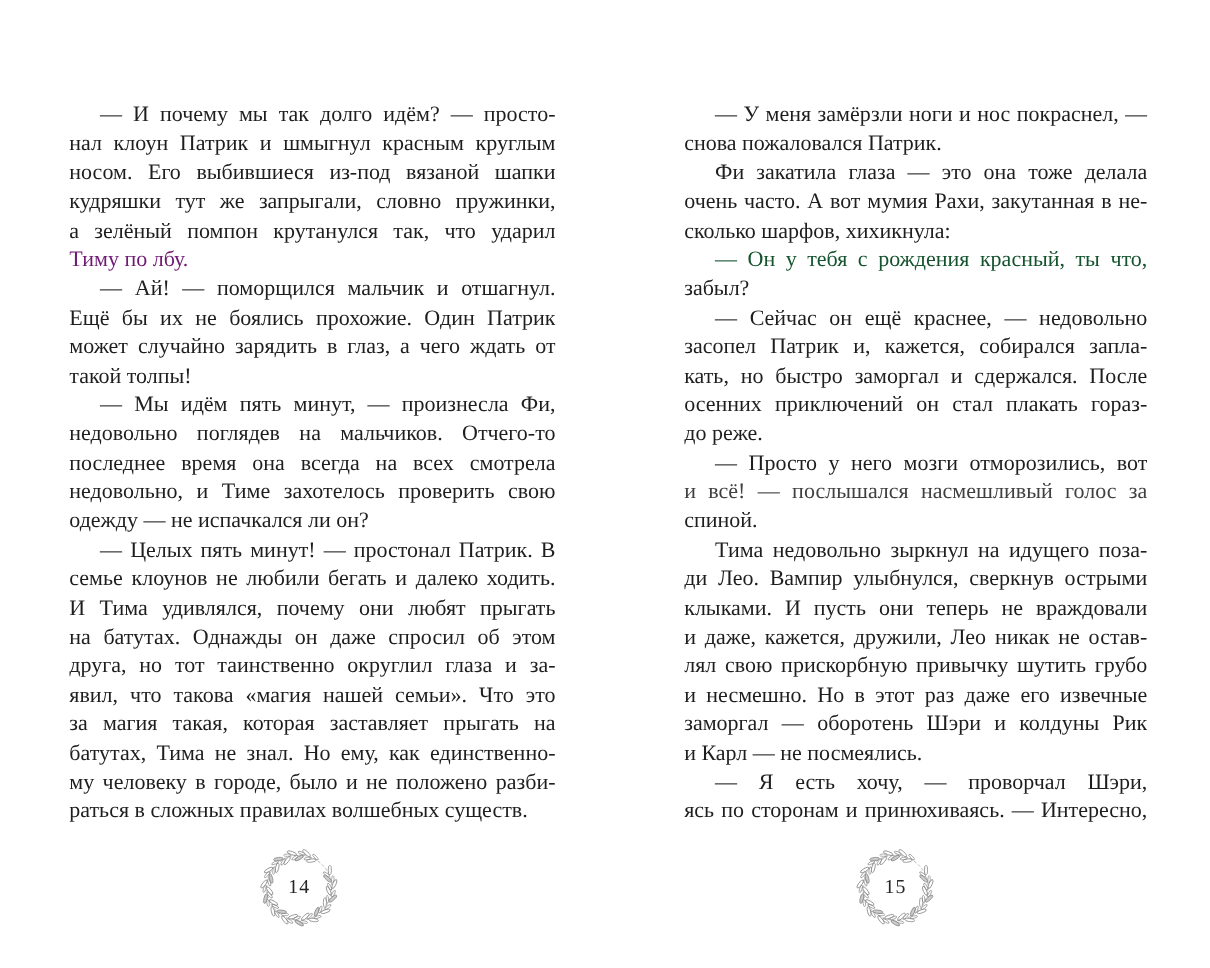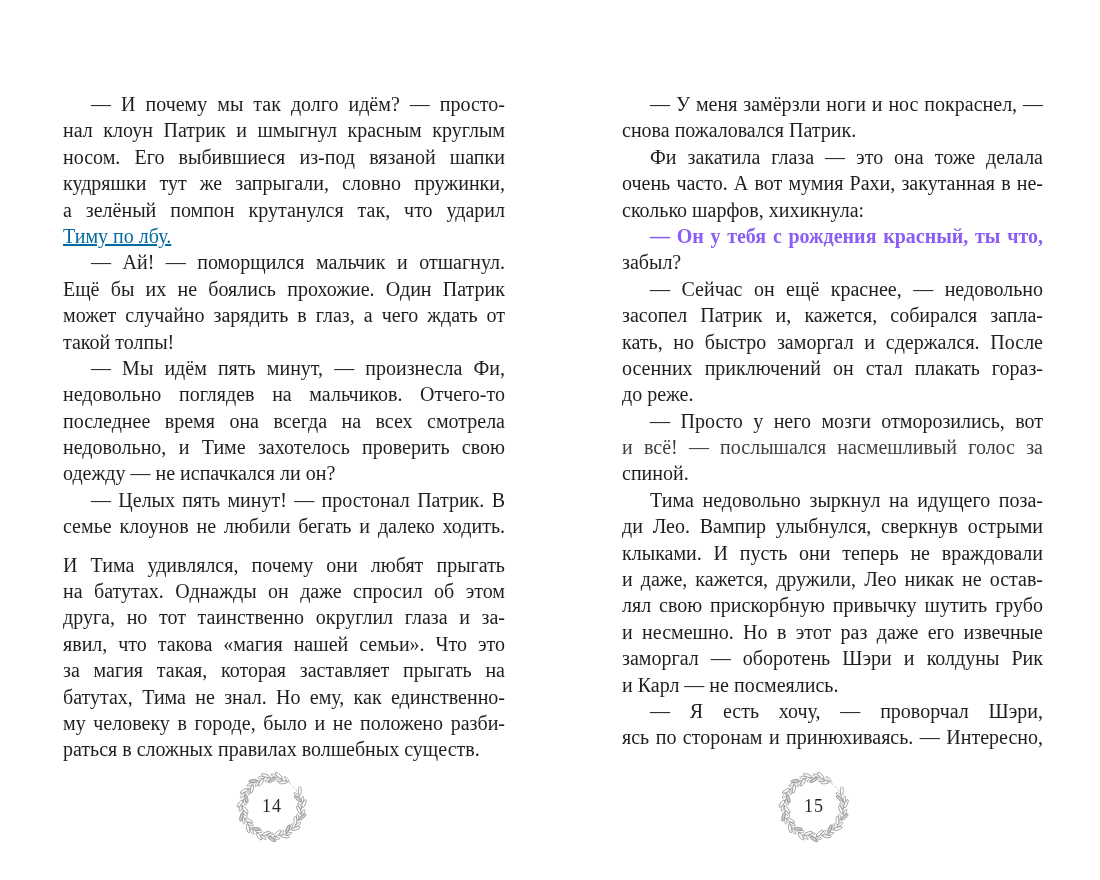--- a/index.html
+++ b/index.html
@@ -48,33 +48,33 @@
 
 <div class="spread">
 
   <section>
     <div class="text-block left">
         <div class="line j ind" style="color: rgb(30, 30, 30);">— И почему мы так долго идём? — просто-</div>
         <div class="line j" style="color: rgb(30, 30, 30);">нал клоун Патрик и шмыгнул красным круглым</div>
         <div class="line j" style="color: rgb(30, 30, 30);">носом. Его выбившиеся из-под вязаной шапки</div>
         <div class="line j" style="color: rgb(30, 30, 30);">кудряшки тут же запрыгали, словно пружинки,</div>
         <div class="line j" style="color: rgb(30, 30, 30);">а зелёный помпон крутанулся так, что ударил</div>
-        <div class="line" style="color: #0369a1; text-decoration: underline;">Тиму по лбу.</div>
+        <div class="line" style="color: #701a75;">Тиму по лбу.</div>
         <div class="line j ind" style="color: rgb(30, 30, 30);">— Ай! — поморщился мальчик и отшагнул.</div>
         <div class="line j" style="color: rgb(30, 30, 30);">Ещё бы их не боялись прохожие. Один Патрик</div>
         <div class="line j" style="color: rgb(30, 30, 30);">может случайно зарядить в глаз, а чего ждать от</div>
         <div class="line" style="color: rgb(30, 30, 30);">такой толпы!</div>
         <div class="line j ind" style="color: rgb(30, 30, 30);">— Мы идём пять минут, — произнесла Фи,</div>
         <div class="line j" style="color: rgb(30, 30, 30);">недовольно поглядев на мальчиков. Отчего-то</div>
         <div class="line j" style="color: rgb(30, 30, 30);">последнее время она всегда на всех смотрела</div>
         <div class="line j" style="color: rgb(30, 30, 30);">недовольно, и Тиме захотелось проверить свою</div>
         <div class="line" style="color: rgb(30, 30, 30);">одежду — не испачкался ли он?</div>
         <div class="line j ind" style="color: rgb(30, 30, 30);">— Целых пять минут! — простонал Патрик. В</div>
         <div class="line j" style="color: rgb(30, 30, 30);">семье клоунов не любили бегать и далеко ходить.</div>
-        <div class="line j" style="color: rgb(30, 30, 30); margin-top: 12px;">И Тима удивлялся, почему они любят прыгать</div>
+        <div class="line j" style="color: rgb(30, 30, 30);">И Тима удивлялся, почему они любят прыгать</div>
         <div class="line j" style="color: rgb(30, 30, 30);">на батутах. Однажды он даже спросил об этом</div>
         <div class="line j" style="color: rgb(30, 30, 30);">друга, но тот таинственно округлил глаза и за-</div>
         <div class="line j" style="color: rgb(30, 30, 30);">явил, что такова «магия нашей семьи». Что это</div>
         <div class="line j" style="color: rgb(30, 30, 30);">за магия такая, которая заставляет прыгать на</div>
         <div class="line j" style="color: rgb(30, 30, 30);">батутах, Тима не знал. Но ему, как единственно-</div>
         <div class="line j" style="color: rgb(30, 30, 30);">му человеку в городе, было и не положено разби-</div>
         <div class="line" style="color: rgb(30, 30, 30);">раться в сложных правилах волшебных существ.</div>
       </div>
     <div class="folio left">
       <svg class="wreath" viewBox="0 0 80 80">
@@ -140,21 +140,21 @@
     </div>
   </section>
 
   <section>
     <div class="text-block right">
         <div class="line j ind" style="color: rgb(30, 30, 30);">— У меня замёрзли ноги и нос покраснел, —</div>
         <div class="line" style="color: rgb(30, 30, 30);">снова пожаловался Патрик.</div>
         <div class="line j ind" style="color: rgb(30, 30, 30);">Фи закатила глаза — это она тоже делала</div>
         <div class="line j" style="color: rgb(30, 30, 30);">очень часто. А вот мумия Рахи, закутанная в не-</div>
         <div class="line" style="color: rgb(30, 30, 30);">сколько шарфов, хихикнула:</div>
-        <div class="line j ind" style="color: #8b5cf6; font-weight: bold;">— Он у тебя с рождения красный, ты что,</div>
+        <div class="line j ind" style="color: #14532d;">— Он у тебя с рождения красный, ты что,</div>
         <div class="line" style="color: rgb(30, 30, 30);">забыл?</div>
         <div class="line j ind" style="color: rgb(30, 30, 30);">— Сейчас он ещё краснее, — недовольно</div>
         <div class="line j" style="color: rgb(30, 30, 30);">засопел Патрик и, кажется, собирался запла-</div>
         <div class="line j" style="color: rgb(30, 30, 30);">кать, но быстро заморгал и сдержался. После</div>
         <div class="line j" style="color: rgb(30, 30, 30);">осенних приключений он стал плакать гораз-</div>
         <div class="line" style="color: rgb(30, 30, 30);">до реже.</div>
         <div class="line j ind" style="color: rgb(30, 30, 30);">— Просто у него мозги отморозились, вот</div>
         <div class="line j" style="color: #404040;">и всё! — послышался насмешливый голос за</div>
         <div class="line" style="color: rgb(30, 30, 30);">спиной.</div>
         <div class="line j ind" style="color: rgb(30, 30, 30);">Тима недовольно зыркнул на идущего поза-</div>

